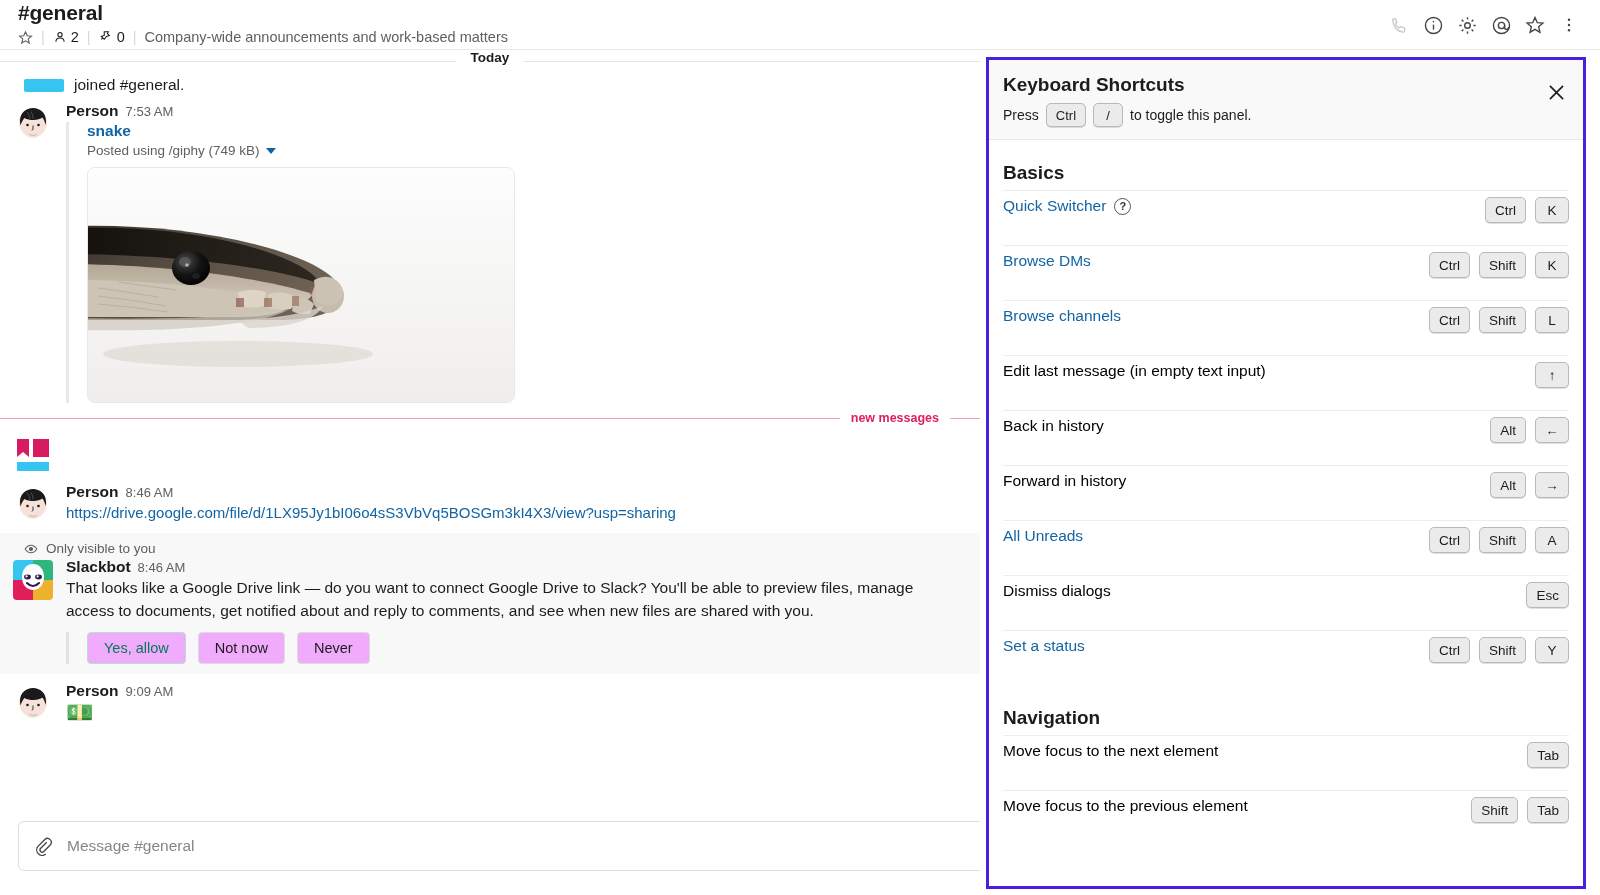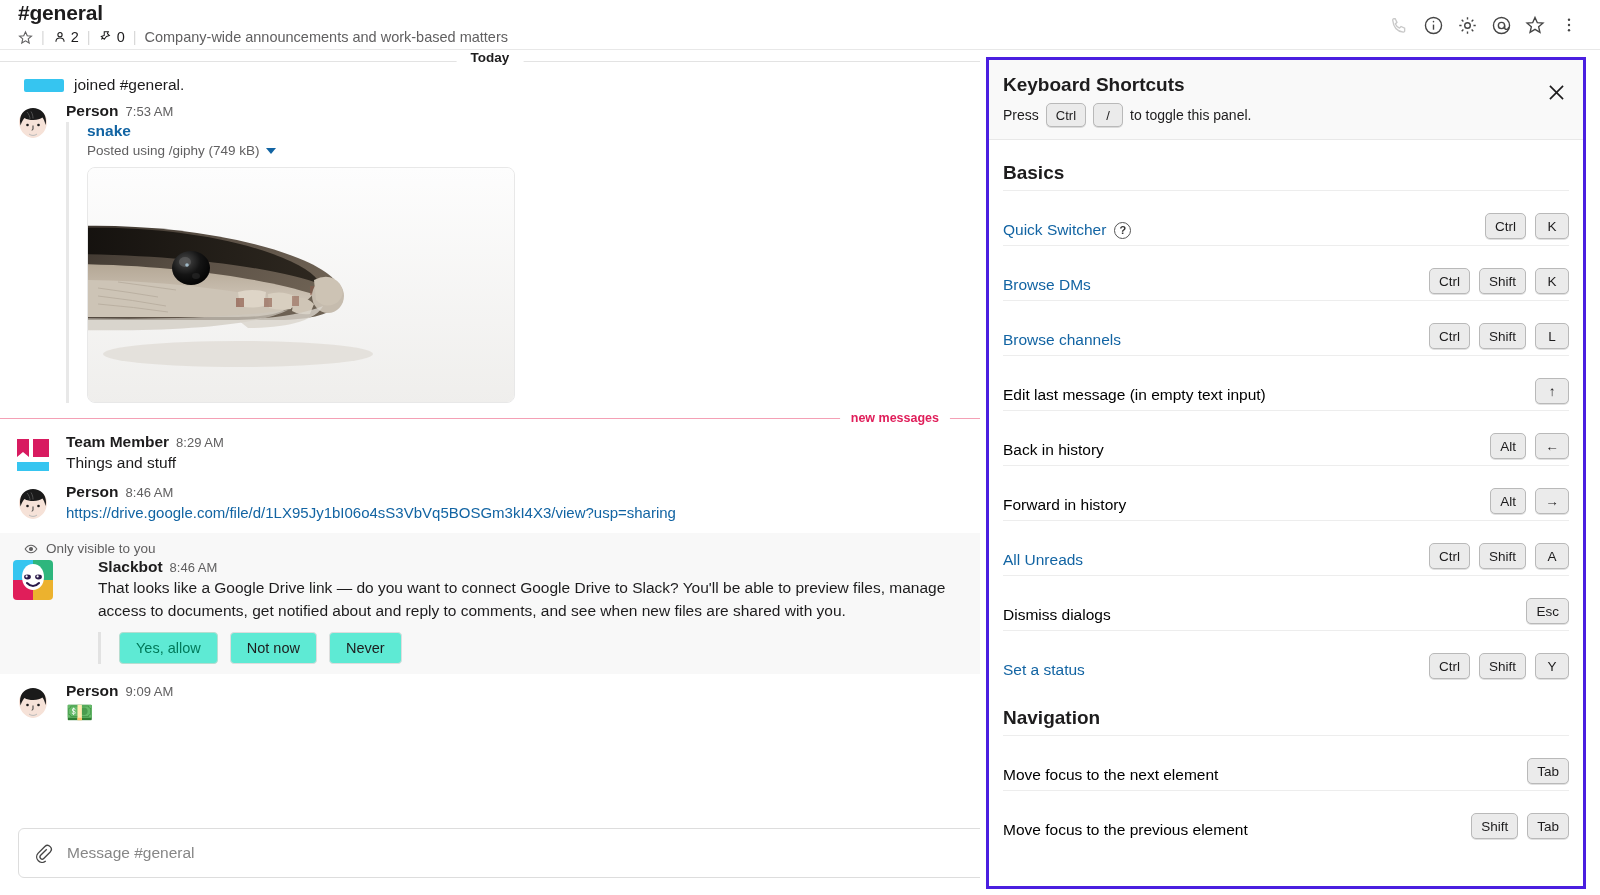--- a/index.html
+++ b/index.html
@@ -93,28 +93,28 @@
     position:absolute; right:30px; top:-1px; background:#fff; color:#e01e5a;
     font-size:12.5px; font-weight:bold; padding:2px 10px; border-radius:12px;
     border:1px solid #fff;
   }
 
   
   .ephem { background:#f8f8f8; padding:8px 0 10px 0; }
   .onlyvis { display:flex; align-items:center; gap:8px; padding-left:24px; font-size:13.5px; color:#616061; margin-bottom:2px;}
   .btnrow { display:flex; gap:12px; margin-top:10px; border-left:3px solid #e2e2e2; padding-left:18px; align-items:center;}
   .sbtn {
-    border:1px solid #ddd; background:#5eead4; border-radius:4px; padding:7px 16px;
+    border:1px solid #ddd; background:#f0abfc; border-radius:4px; padding:7px 16px;
     font-size:14.5px; color:#1d1c1d; cursor:pointer; font-family:"Liberation Sans",sans-serif;
   }
   .sbtn.allow { color:#007a5a; border-color:#b7ddd0; font-weight:normal; }
 
   
   .composer {
-    position:absolute; left:18px; bottom:17px; width:1129px; height:50px;
+    position:absolute; left:18px; bottom:24px; width:1129px; height:50px;
     border:1px solid #ddd; border-radius:6px; background:#fff;
     display:flex; align-items:center; padding:0 14px;
   }
   .composer .ph { color:#868686; font-size:15.5px; margin-left:14px; flex:1; }
   .cicons { display:flex; align-items:center; gap:12px; }
   .gmly { width:24px;height:24px;border-radius:50%;background:#15c39a;color:#fff;
     display:flex;align-items:center;justify-content:center;font-size:15px;font-weight:bold;font-family:"Liberation Serif",serif;}
 
   
   .shortcuts {
@@ -125,21 +125,21 @@
     background:#f9f9f9; border-bottom:1px solid #e8e8e8;
     padding:14px 20px 12px 14px; position:relative;
   }
   .sc-title { font-size:19px; font-weight:bold; color:#1d1c1d; }
   .sc-sub { display:flex; align-items:center; gap:7px; margin-top:7px; font-size:14px; color:#1d1c1d; }
   .sc-close { position:absolute; right:16px; top:22px; cursor:pointer; }
 
   .sc-body { padding:0 14px; }
   .sc-section { font-size:19px; font-weight:bold; color:#1d1c1d; margin:22px 0 6px 0; }
   .sc-row {
-    display:flex; align-items:flex-end; justify-content:space-between;
+    display:flex; align-items:flex-start; justify-content:space-between;
     border-top:1px solid #ededed; min-height:55px; padding:6px 0;gap:12px;
   }
   .sc-label { font-size:15.5px; color:#000000; display:flex; align-items:center; gap:8px;}
   .sc-label.lnk { color:#1264a3; cursor:pointer; }
   .sc-keys { display:flex; align-items:center; gap:9px; }
   .kbd {
     display:inline-flex; align-items:center; justify-content:center;
     min-width:34px; height:26px; padding:0 9px;
     background:#ebebeb; border:1px solid #b9b9b9; border-radius:5px;
     font-size:13.5px; color:#1d1c1d; font-family:"Liberation Sans",sans-serif;
@@ -339,27 +339,20 @@
       <div class="gutter">
         <div class="avatar">
           <svg width="40" height="40" viewBox="0 0 40 40">
             <rect width="40" height="40" fill="#ffffff"></rect>
             <path d="M4 4 h12 v18 l-6 -5 -6 5 z" fill="#d81b60"></path>
             <rect x="20" y="4" width="16" height="18" fill="#d81b60"></rect>
             <rect x="4" y="27" width="32" height="9" fill="#36C5F0"></rect>
           </svg>
         </div>
       </div>
-      <div class="body">
-        <div class="mhead">
-          <span class="mname">Team Member</span>
-          <span class="mtime">8:29 AM</span>
-        </div>
-        <div class="mtext">Things and stuff</div>
-      </div>
     </div>
 
     <div class="msg" style="margin-top:4px;">
       <div class="gutter">
         <div class="avatar">
           <svg width="40" height="40" viewBox="0 0 40 40">
             <rect width="40" height="40" fill="#ffffff"></rect>
             <path d="M6 18c0-8 6-13 14-13s14 5 14 13c0 2-.5 4-1 5.5-1 3-3 6-6 8-2 1.5-4.5 2.5-7 2.5s-5-1-7-2.5c-3-2-5-5-6-8C6.5 22 6 20 6 18z" fill="#f6e2d8"></path>
             <path d="M7 17c0-8 6-13 13-13s13 5 13 13c0 1.5-.3 3-.6 4-.4-3-1.5-6-3-7.5-2 1.5-5 2.5-9 2.5-3.5 0-6.5-.6-9-2-1.4 1.8-3 4.5-3.8 7.5C7.3 20 7 18.5 7 17z" fill="#1a1a1a"></path>
             <path d="M14 8c2 2 3 5 3 7M18 7.5c1.5 2.2 2 5 2 7" stroke="#555" stroke-width="0.9" fill="none"></path>
@@ -384,21 +377,21 @@
     <div class="ephem" style="margin-top:6px;">
       <div class="onlyvis">
         <span class="icn">
           <svg width="14" height="14" viewBox="0 0 24 24" fill="none" stroke="#616061" stroke-width="1.8">
             <path d="M2 12s4-6.5 10-6.5S22 12 22 12s-4 6.5-10 6.5S2 12 2 12z"></path>
               <circle cx="12" cy="12" r="2.6" fill="#616061"></circle>
           </svg>
         </span>
         <span>Only visible to you</span>
       </div>
-      <div class="msg" style="padding:0;gap:32px;">
+      <div class="msg" style="padding:0;">
         <div class="gutter">
           <div class="avatar">
             <svg width="40" height="40" viewBox="0 0 40 40">
               <rect x="0" y="0" width="20" height="20" fill="#36C5F0"></rect>
               <rect x="20" y="0" width="20" height="20" fill="#2EB67D"></rect>
               <rect x="0" y="20" width="20" height="20" fill="#E01E5A"></rect>
               <rect x="20" y="20" width="20" height="20" fill="#ECB22E"></rect>
               <path d="M20 4 c7 0 11 6 11 13 0 8-5 13-11 13s-11-5-11-13c0-7 4-13 11-13z" fill="#ffffff"></path>
               <ellipse cx="14.5" cy="17" rx="3.4" ry="2.4" fill="#2b1a4a"></ellipse>
               <ellipse cx="25.5" cy="17" rx="3.4" ry="2.4" fill="#2b1a4a"></ellipse>

